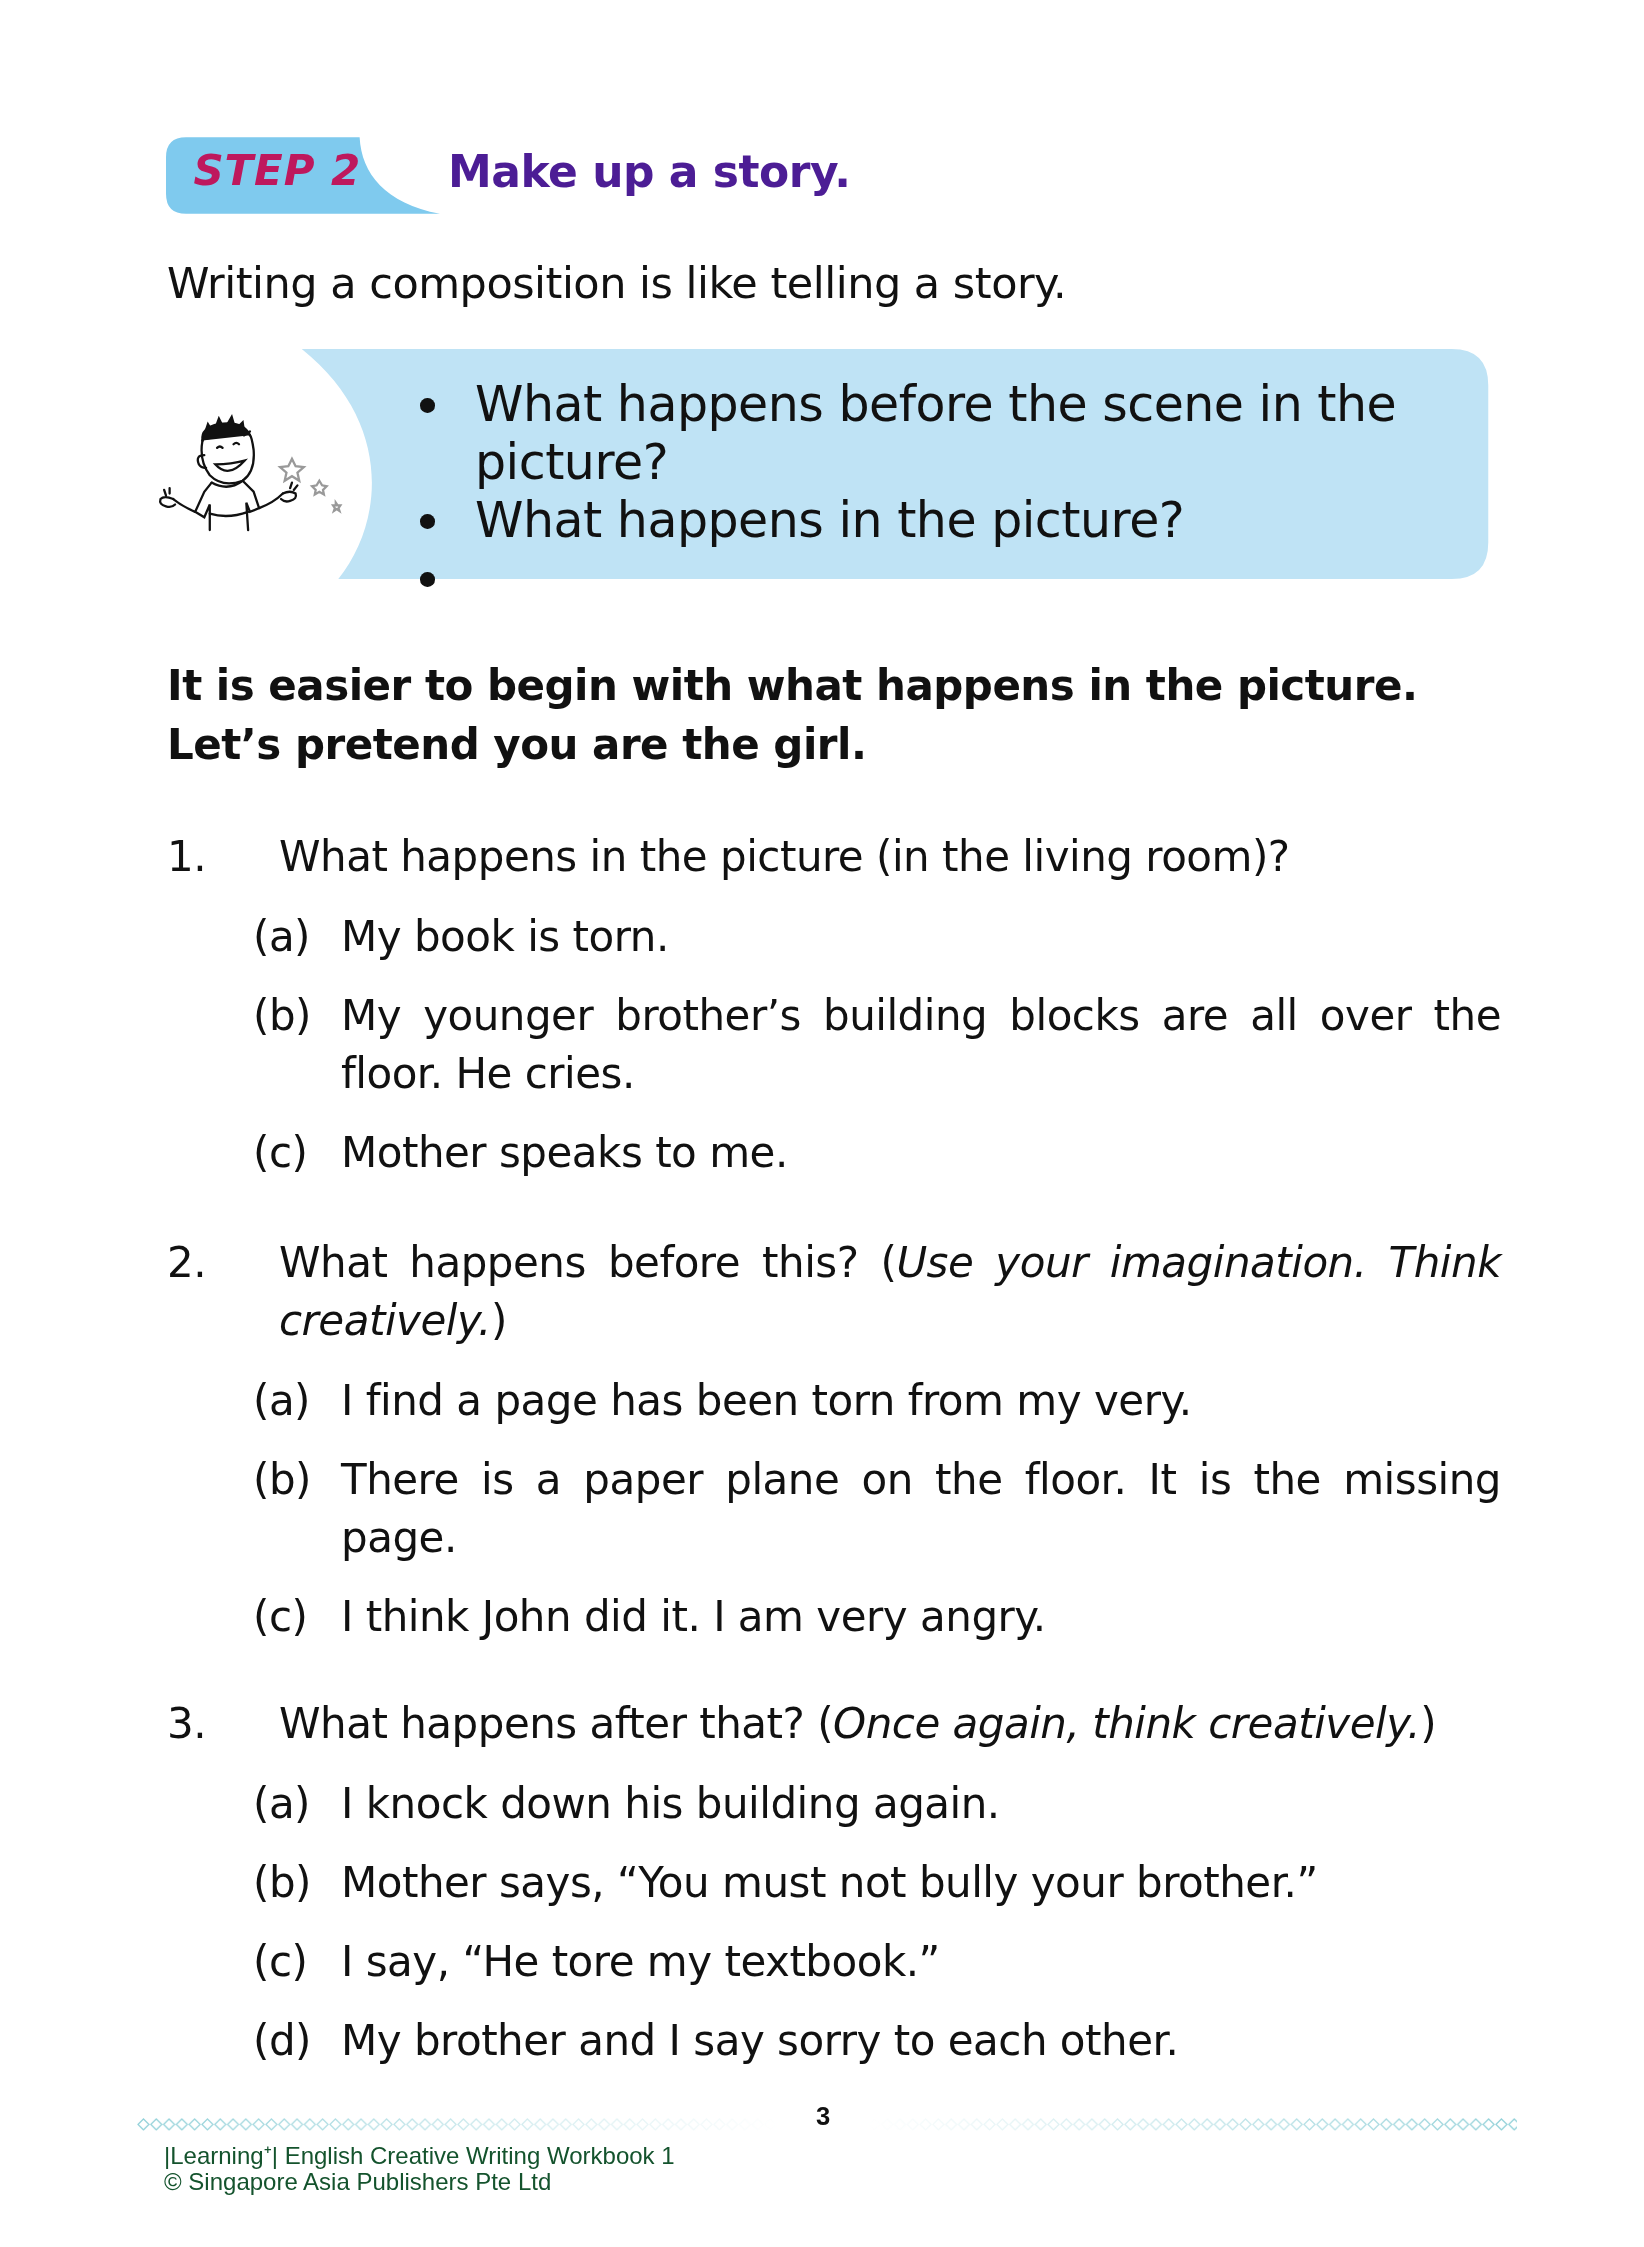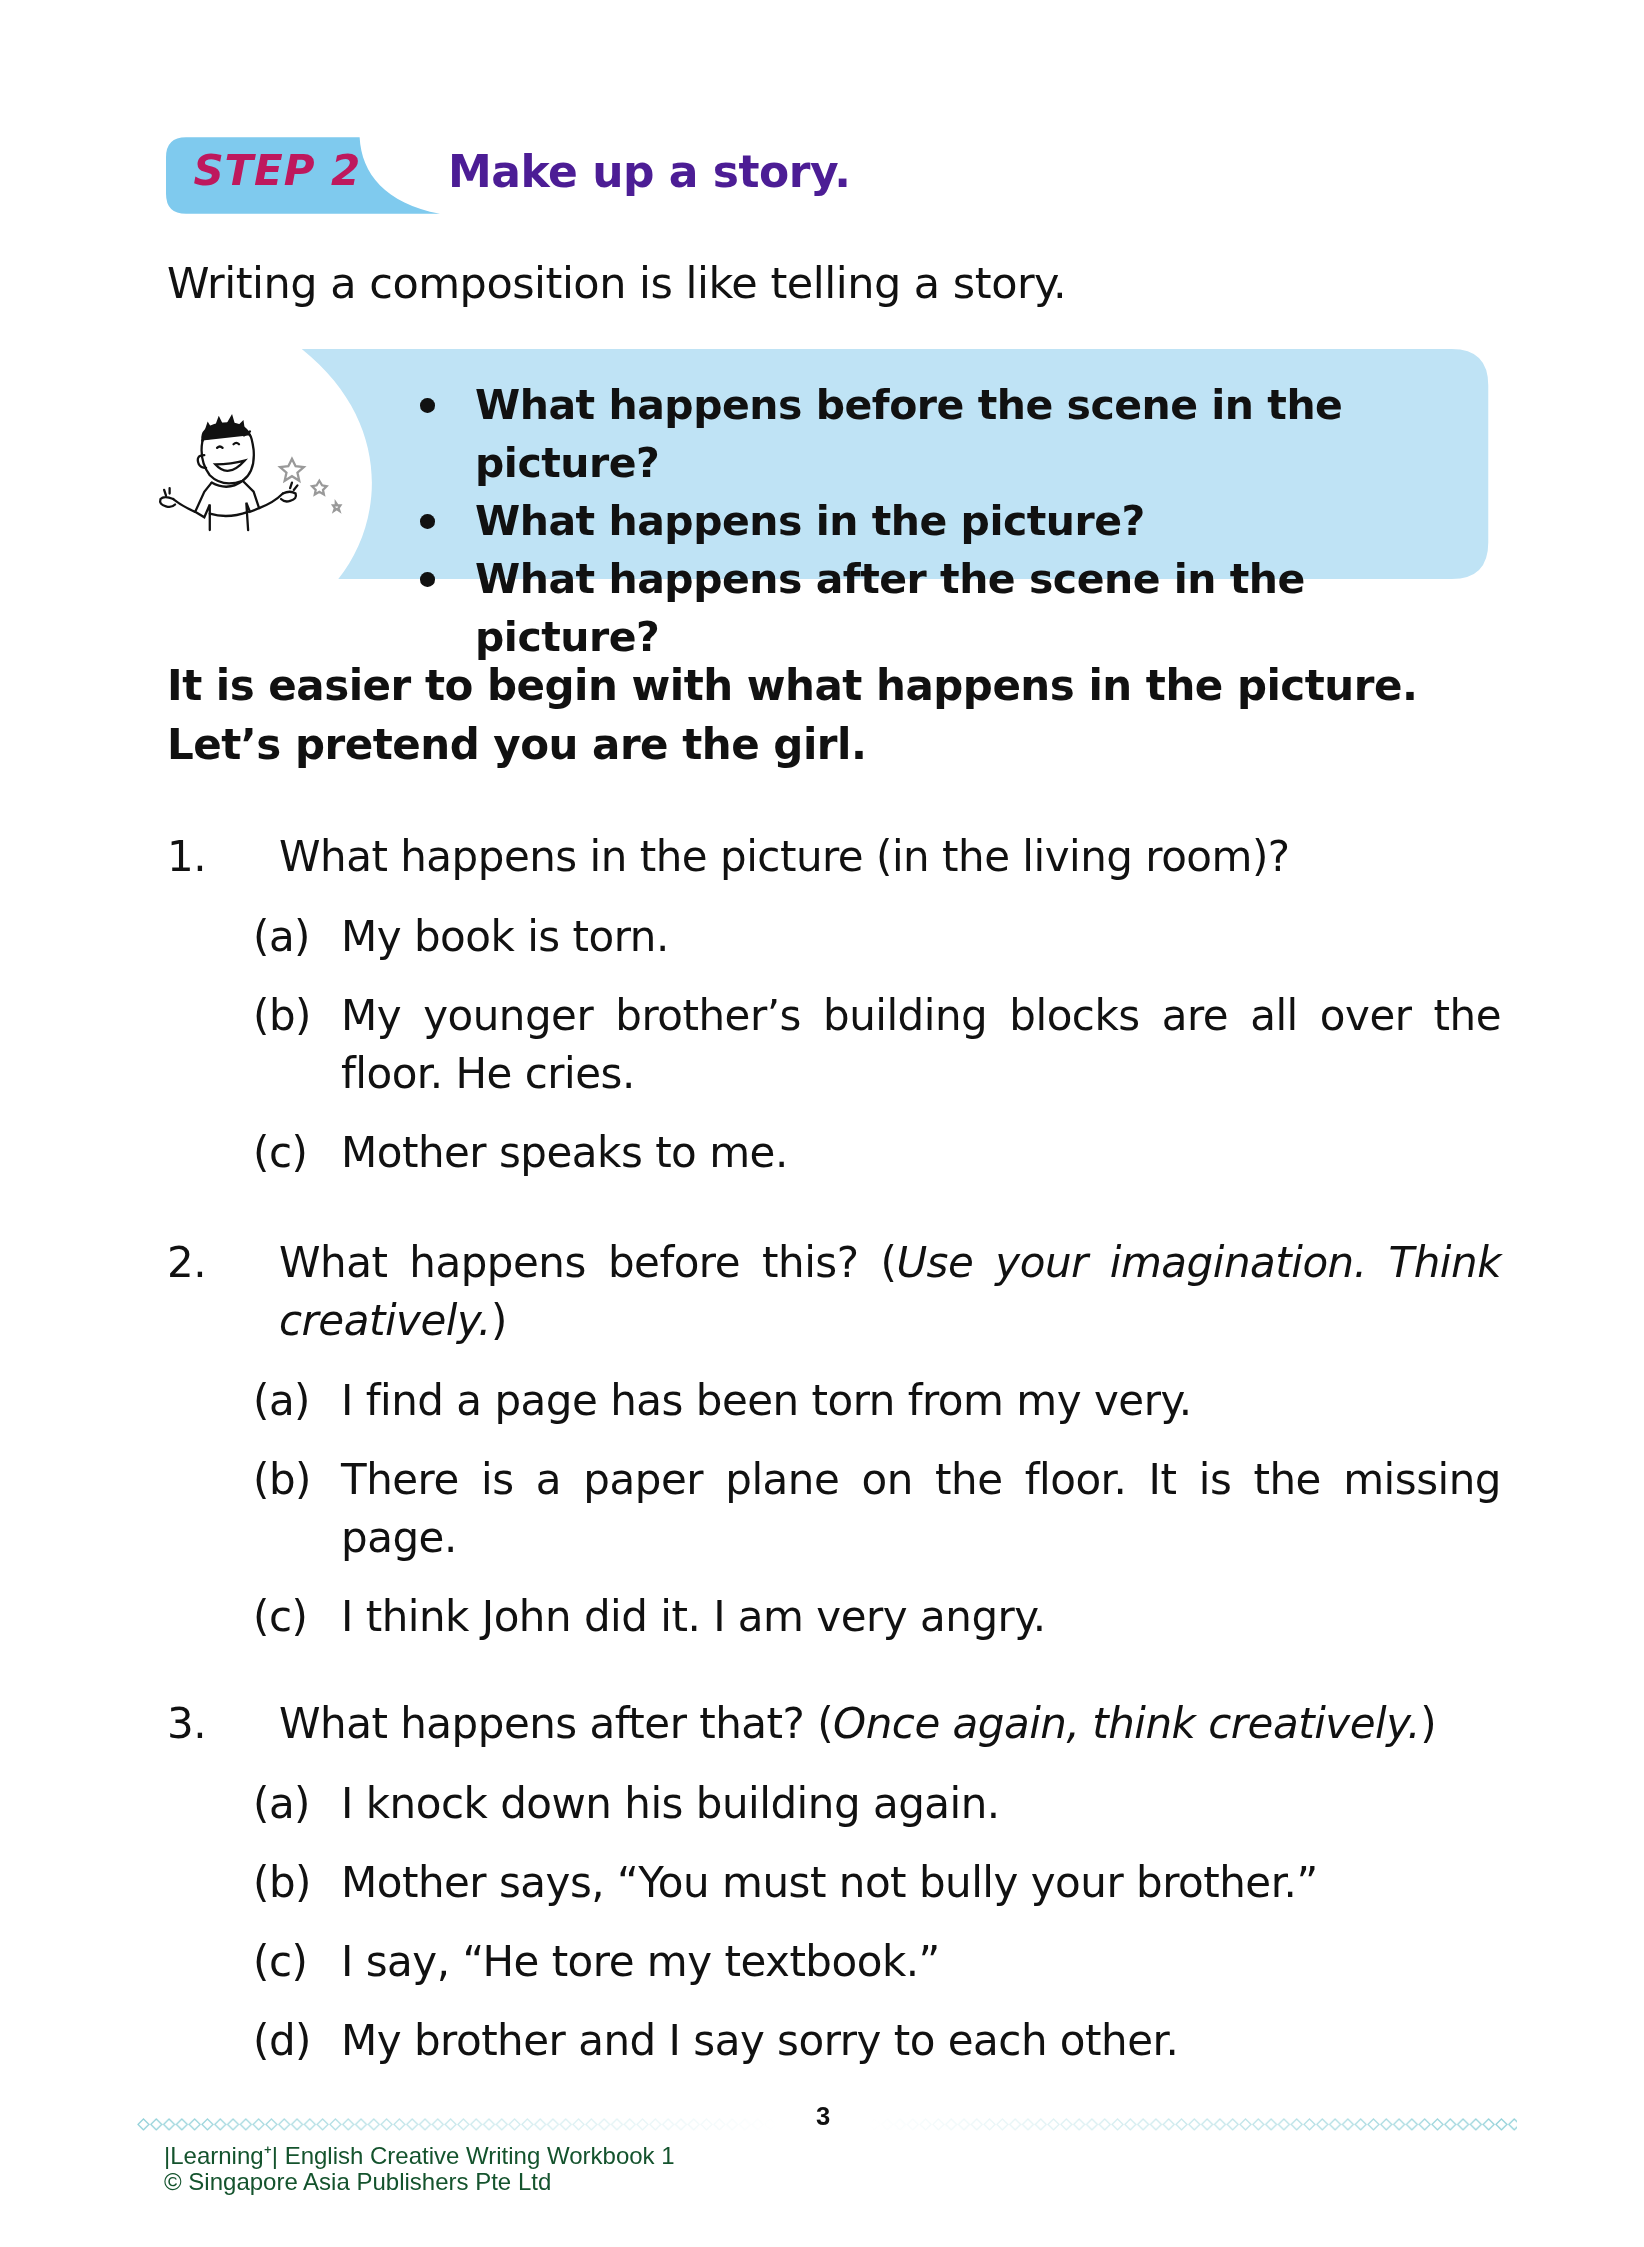--- a/index.html
+++ b/index.html
@@ -15,21 +15,21 @@
   .step-title { left: 448px; top: 146px; font-size: 44px; color: #4c1d95; font-weight: bold;
                 font-family: "DejaVu Sans", sans-serif; letter-spacing: -0.5px; }
 
   .intro { left: 167px; top: 258px; font-size: 43px; letter-spacing: -0.5px; }
 
   
   .tip-box { left: 155px; top: 349px; width: 1334px; height: 230px; }
   .tip-box svg.bg { position: absolute; left: 0; top: 0; }
   .boy { position: absolute; left: 0; top: 55px; width: 210px; height: 128px; }
   .tip-list { position: absolute; left: 247px; top: 27.4px; margin: 0; padding: 0; list-style: none; }
-  .tip-list li { font-size: 41px; line-height: 58px; letter-spacing: -0.5px; position: relative; padding-left: 73px; font-weight: bold; }
+  .tip-list li { font-size: 49px; line-height: 58px; letter-spacing: -0.5px; position: relative; padding-left: 73px; }
   .tip-list li .bullet { position: absolute; left: 18.3px; top: 22px; width: 14.6px; height: 14.6px; border-radius: 50%; background: #111; }
 
   .lead { left: 167px; top: 656px; width: 1334px; font-size: 42px; font-weight: bold; line-height: 59px; letter-spacing: -0.5px; }
 
   
   .q { position: absolute; left: 167px; width: 1334px; }
   .q-row { position: relative; font-size: 42px; line-height: 58px; letter-spacing: -0.5px; }
   .q-num { position: absolute; left: 0; top: 0; }
   .q-text { margin-left: 112px; display: block; }
   .sub { position: relative; margin-left: 86px; font-size: 42px; line-height: 58px; letter-spacing: -0.5px; margin-top: 16.4px; }
@@ -86,21 +86,21 @@
     </g>
     <g fill="none" stroke="#999" stroke-width="2.5">
       <path d="M150,60 l4,8 l9,1 l-7,6 l2,9 l-8,-5 l-8,5 l2,-9 l-7,-6 l9,-1 Z"></path>
       <path d="M180,84 l3,5 l5,1 l-4,4 l1,5 l-5,-3 l-5,3 l1,-5 l-4,-4 l5,-1 Z"></path>
       <path d="M198,108 l2,3 l3,0 l-2,3 l1,3 l-3,-2 l-3,2 l1,-3 l-2,-3 l3,0 Z"></path>
     </g>
   </svg>
   <ul class="tip-list">
     <li><span class="bullet"></span><span>What happens before the scene in the picture?</span></li>
     <li><span class="bullet"></span><span>What happens in the picture?</span></li>
-    <li><span class="bullet"></span><span>What happens after the scene in the picture?</span></li>
+    <li><span class="bullet"></span></li>
   </ul>
 </div>
 
 <div class="abs lead">It is easier to begin with what happens in the picture. Let’s pretend you are the girl.</div>
 
 <div class="q" style="top:828px;">
   <div class="q-row">
     <span class="q-num">1.</span>
     <span class="q-text">What happens in the picture (in the living room)?</span>
   </div>

